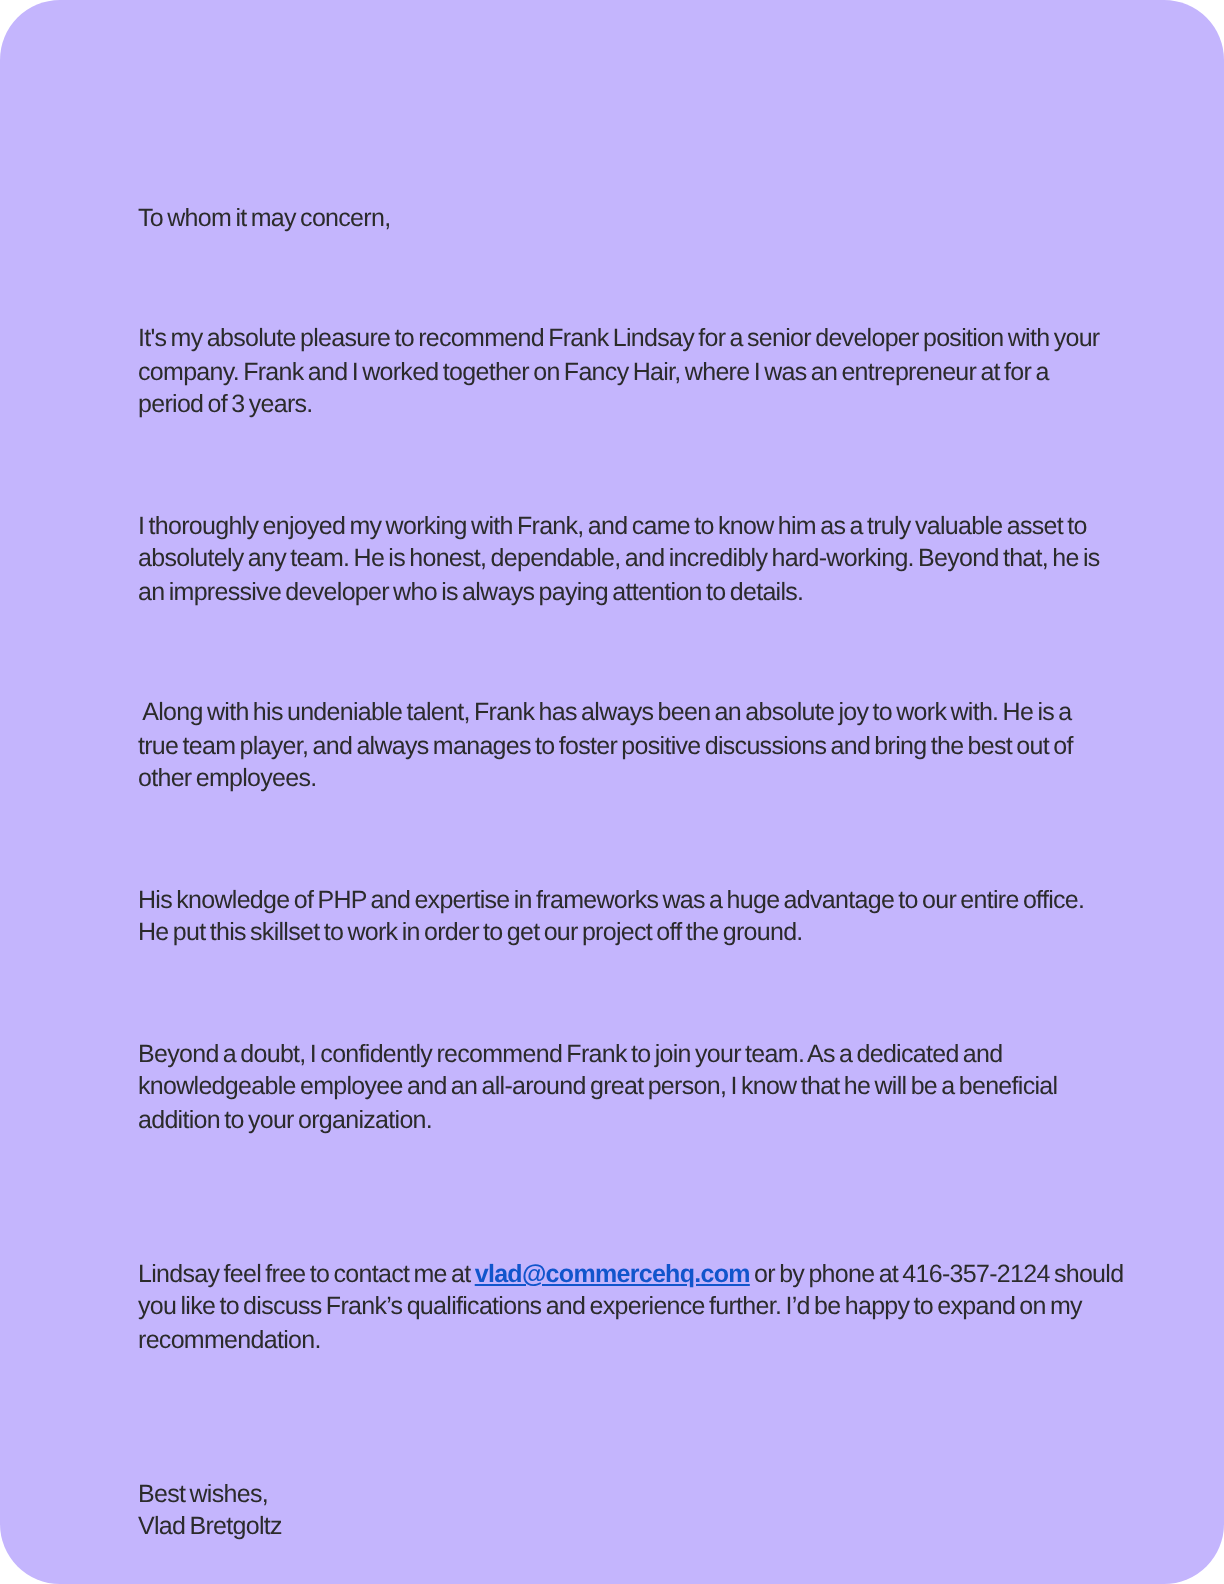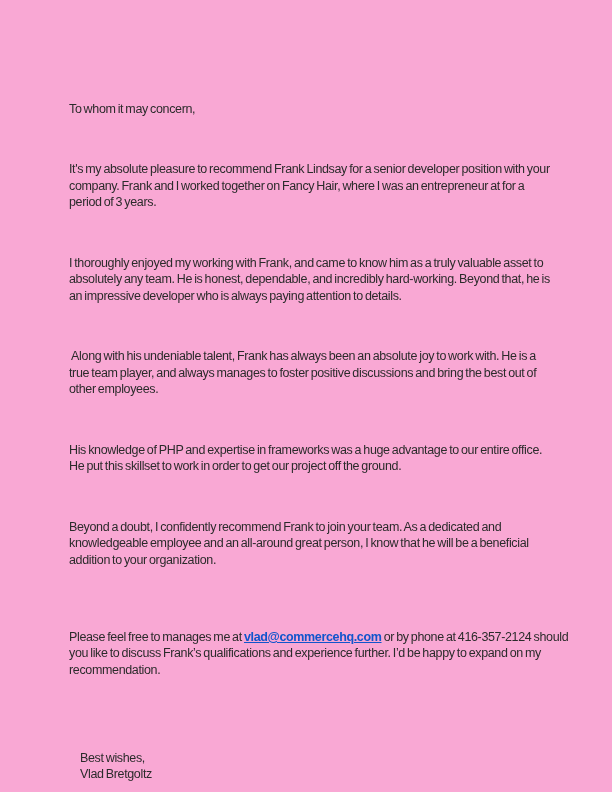--- a/index.html
+++ b/index.html
@@ -30,28 +30,28 @@
   .para {
     margin: 0 0 12px 0;
     padding: 0;
   }
   .email-link {
     color: #1155cc;
     text-decoration: underline;
     cursor: pointer;
   }
   .closing-block {
-    margin: 11px;
+    margin: 0;
     padding: 0;
   }
 </style>
 </head>
 <body>
 
-<div class="page" style="background: #f9a8d4;">
+<div class="page" style="background: #c4b5fd; border-radius: 30px;">
   <div class="letter" style="color: rgb(43, 43, 43);">
 
     <p class="para">To whom it may concern,</p>
 
     <p class="para">It's my absolute pleasure to recommend Frank Lindsay for a senior developer position with your
 company. Frank and I worked together on Fancy Hair, where I was an entrepreneur at for a
 period of 3 years.</p>
 
     <p class="para">I thoroughly enjoyed my working with Frank, and came to know him as a truly valuable asset to
 absolutely any team. He is honest, dependable, and incredibly hard-working. Beyond that, he is
@@ -62,21 +62,21 @@
 other employees.</p>
 
     <p class="para">His knowledge of PHP and expertise in frameworks was a huge advantage to our entire office.
 He put this skillset to work in order to get our project off the ground.</p>
 
     <p class="para">Beyond a doubt, I confidently recommend Frank to join your team. As a dedicated and
 knowledgeable employee and an all-around great person, I know that he will be a beneficial
 addition to your organization.</p>
 
     <p class="para">
-      <span>Please feel free to manages me at </span><a class="email-link" style="color: rgb(17, 85, 204); font-weight: bold;">vlad@commercehq.com</a><span> or by phone at 416-357-2124 should
+      <span>Lindsay feel free to contact me at </span><a class="email-link" style="color: rgb(17, 85, 204); font-weight: bold;">vlad@commercehq.com</a><span> or by phone at 416-357-2124 should
 you like to discuss Frank’s qualifications and experience further. I’d be happy to expand on my
 recommendation.</span>
     </p>
 
     <p class="closing-block">
       <span>Best wishes,</span>
       <span>Vlad Bretgoltz</span>
     </p>
 
   </div>

